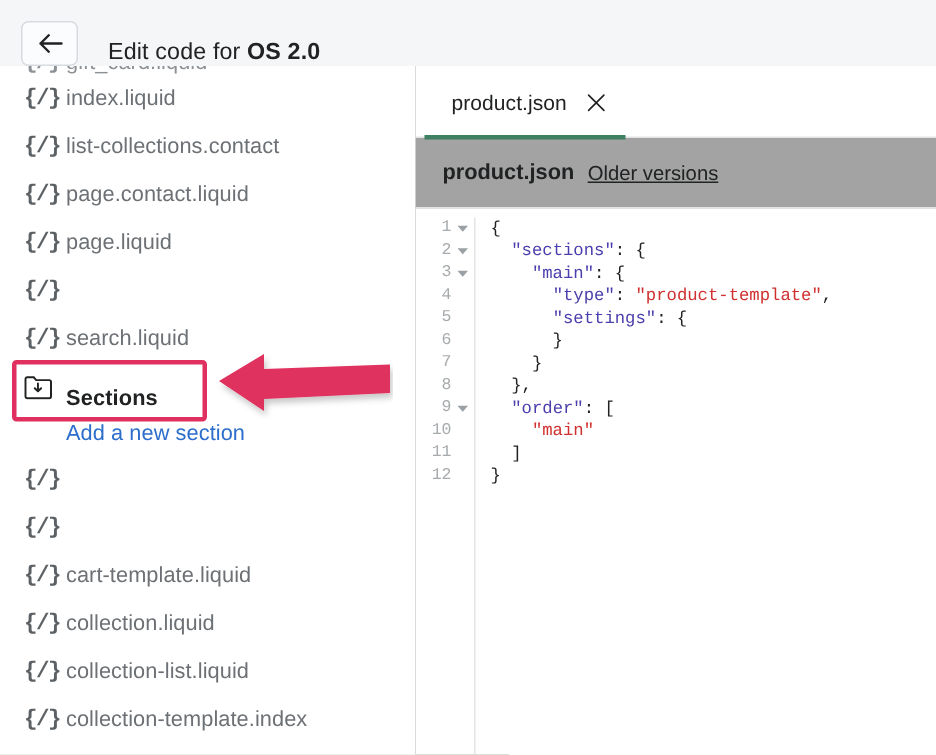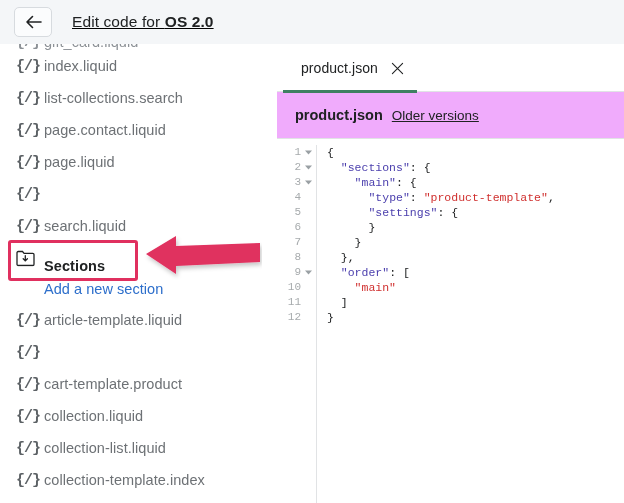--- a/index.html
+++ b/index.html
@@ -9,21 +9,21 @@
     background: #ffffff;
     font-family: "Liberation Sans", sans-serif;
     -webkit-font-smoothing: antialiased;
   }
   #app { position: relative; width: 624px; height: 503px; overflow: hidden; }
 
   
   .header {
     position: absolute; left: 0; top: 0; width: 624px; height: 44px;
     background: #f4f6f8;
-    display: flex; align-items: center; text-decoration: underline;
+    display: flex; align-items: flex-end;
   }
   .back-btn {
     width: 38px; height: 30px; margin-left: 14px;
     background: #fbfcfd;
     border: 1px solid #d7dbdf;
     border-radius: 5px;
     display: flex; align-items: center; justify-content: center;
     cursor: pointer;
   }
   .back-btn svg { display: block; }
@@ -124,21 +124,21 @@
   }
   .sidebar-divider {
     position: absolute; left: 276px; top: 44px;
     width: 1px; height: 459px; background: #e3e5e7;
   }
 
   
   .editor {
     position: absolute; left: 277px; top: 44px;
     width: 347px; height: 459px;
-    background: #f0abfc;
+    background: #a3a3a3;
     overflow: hidden;
   }
   .tabbar {
     position: relative;
     height: 48px;
     background: #ffffff;
   }
   .tab {
     position: absolute; left: 6px; top: 0;
     height: 48px;
@@ -238,21 +238,21 @@
         <div class="file-row clipped-top" style="height: 16px; overflow: hidden; align-items: flex-start; margin-top: -10px;">
           <span class="file-ico-wrap">{/}</span>
           <span class="file-name">gift_card.liquid</span>
         </div>
         <div class="file-row">
           <span class="file-ico-wrap">{/}</span>
           <span class="file-name">index.liquid</span>
         </div>
         <div class="file-row">
           <span class="file-ico-wrap">{/}</span>
-          <span class="file-name">list-collections.search</span>
+          <span class="file-name">list-collections.contact</span>
         </div>
         <div class="file-row">
           <span class="file-ico-wrap">{/}</span>
           <span class="file-name">page.contact.liquid</span>
         </div>
         <div class="file-row">
           <span class="file-ico-wrap">{/}</span>
           <span class="file-name">page.liquid</span>
         </div>
         <div class="file-row">
@@ -274,28 +274,27 @@
       <span class="sections-label">Sections</span>
     </div>
 
     <div class="add-link-row">
       <span class="add-link">Add a new section</span>
     </div>
 
     <div id="files-sections">
         <div class="file-row">
           <span class="file-ico-wrap">{/}</span>
-          <span class="file-name">article-template.liquid</span>
-        </div>
-        <div class="file-row">
-          <span class="file-ico-wrap">{/}</span>
-        </div>
-        <div class="file-row">
-          <span class="file-ico-wrap">{/}</span>
-          <span class="file-name">cart-template.product</span>
+        </div>
+        <div class="file-row">
+          <span class="file-ico-wrap">{/}</span>
+        </div>
+        <div class="file-row">
+          <span class="file-ico-wrap">{/}</span>
+          <span class="file-name">cart-template.liquid</span>
         </div>
         <div class="file-row">
           <span class="file-ico-wrap">{/}</span>
           <span class="file-name">collection.liquid</span>
         </div>
         <div class="file-row">
           <span class="file-ico-wrap">{/}</span>
           <span class="file-name">collection-list.liquid</span>
         </div>
         <div class="file-row">

